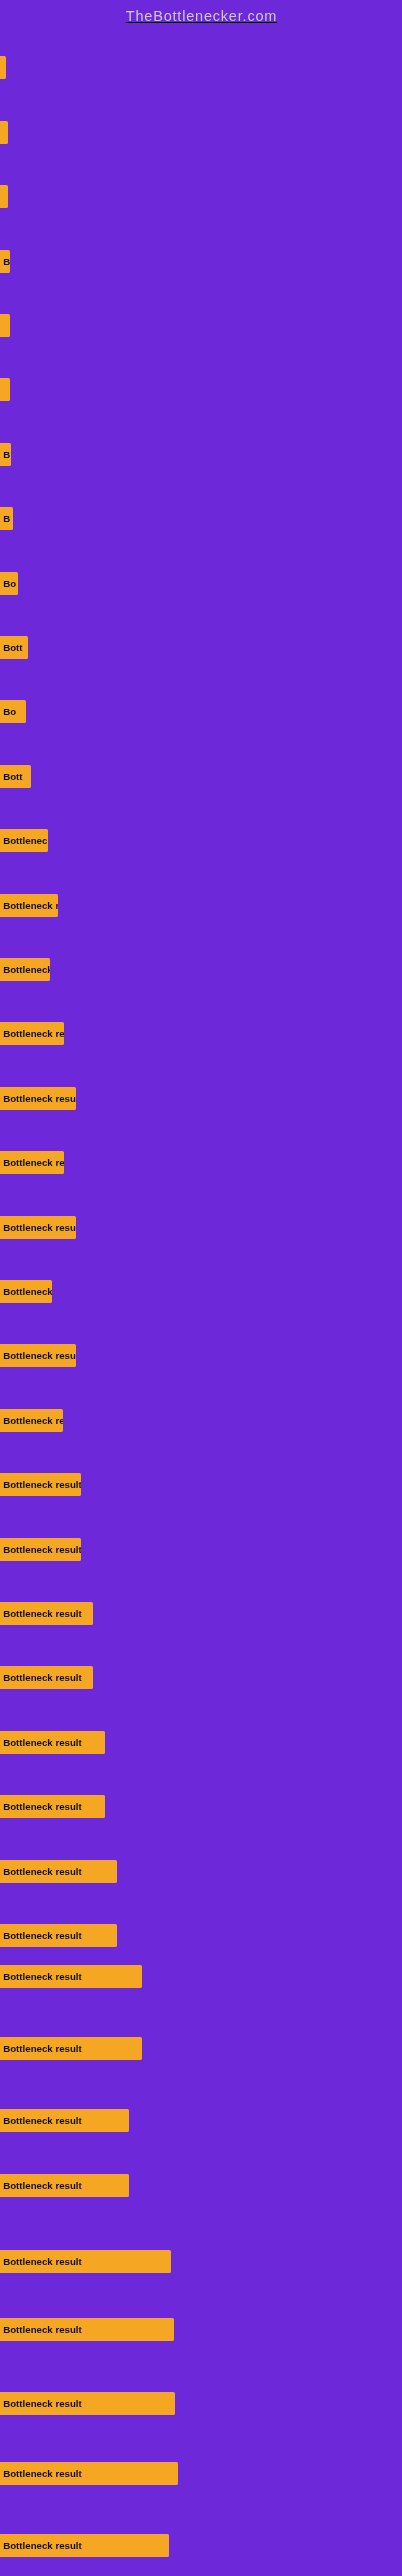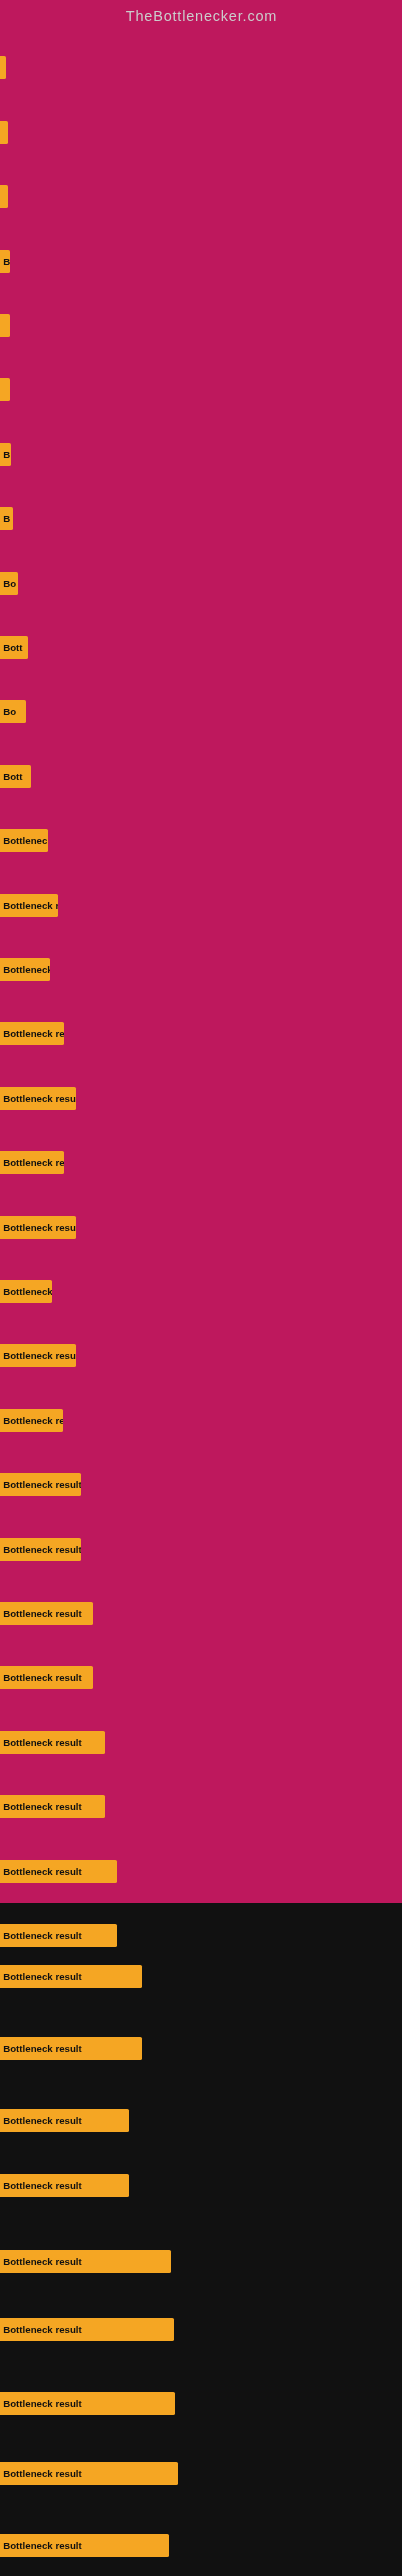--- a/index.html
+++ b/index.html
@@ -19,23 +19,24 @@
     .site-title {
       text-align: center;
       color: #cccccc;
       font-size: 14.5px;
       padding: 8px 0;
       letter-spacing: 0.8px;
     }
 
     .chart-area {
       width: 403px;
-      height: 1903px;
+      height: 2576px;
       position: relative;
-      background-color: #be185d;
+      background-color: #6d28d9;
+      text-decoration: underline;
     }
 
     .bar-item {
       position: absolute;
       left: 0;
       display: flex;
       align-items: center;
     }
 
     .bar {

